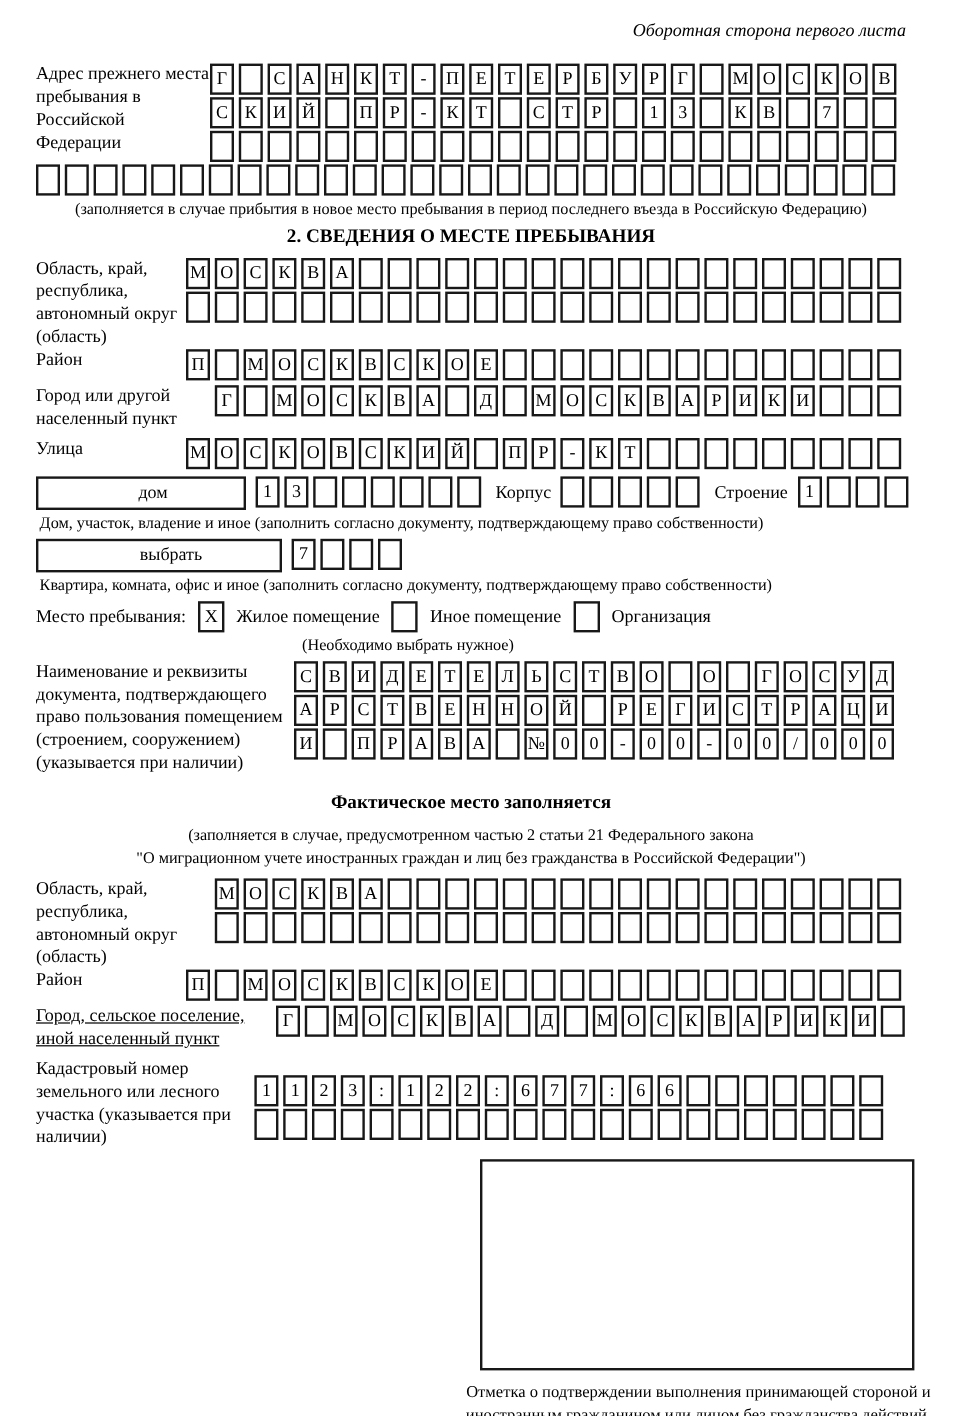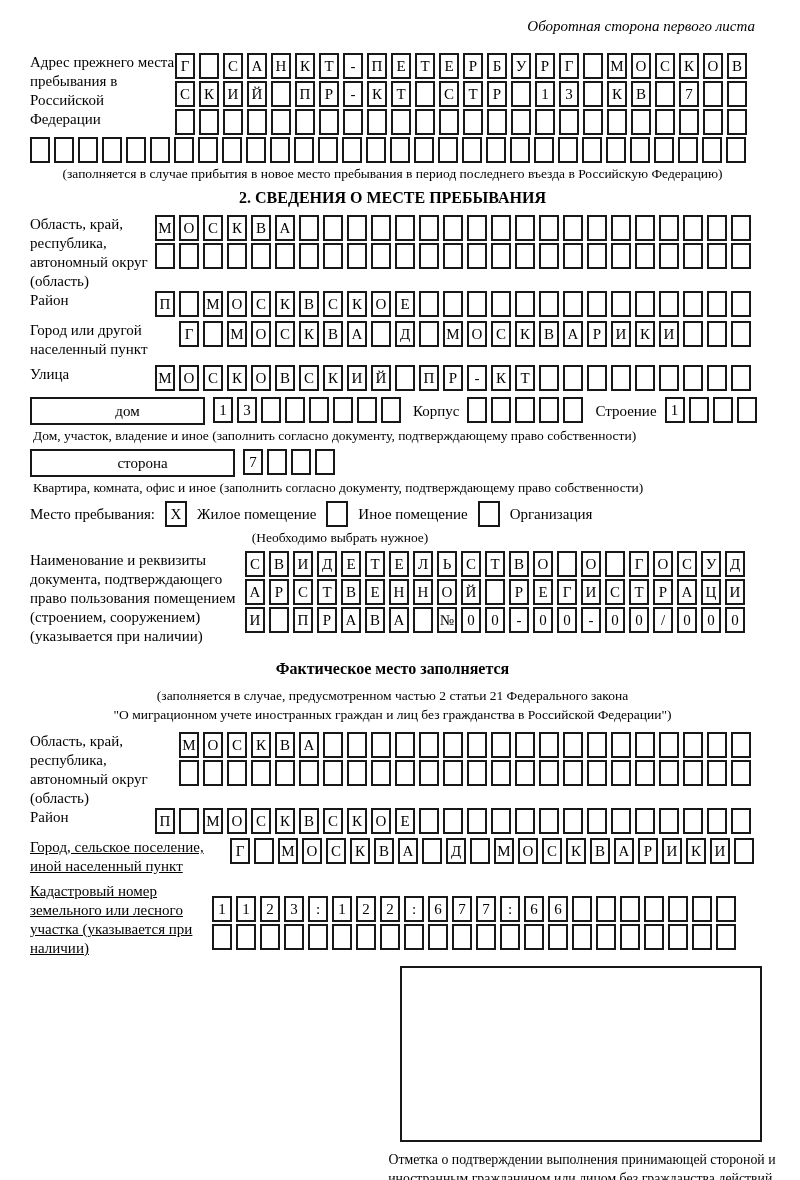--- a/index.html
+++ b/index.html
@@ -19,21 +19,21 @@
 
   .note{font-size:13.5px;line-height:18px;}
   .center{text-align:center;}
   .sec-title{font-size:16px;font-weight:bold;text-align:center;margin:6px 0 8px 0;}
 
   
   .w145{width:145px;}
   .w125{width:125px;}
   .w149{width:149px;}
   .w200{width:200px;text-decoration:underline;}
-  .w182{width:182px;text-decoration:underline;}
+  .w182{width:182px;}
   .w215{width:215px;}
 
   .mh72{min-height:72px;}
   .mh44{min-height:44px;}
 
   .widebox{box-sizing:border-box;border:2px solid #181818;height:28px;display:flex;
            align-items:center;justify-content:center;font-size:15px;background:#fff;flex:0 0 auto;padding-left:20px;}
   .inline-label{font-size:15px;margin:0 8px;align-self:center;}
 
   .stay-row{display:flex;align-items:center;margin:4px 0 2px 0;font-size:15px;text-align:center;}
@@ -352,21 +352,21 @@
     <div class="boxes">
         <span class="cell">1</span>
         <span class="cell"></span>
         <span class="cell"></span>
         <span class="cell"></span>
       </div>
   </div>
   <div class="note note-left">Дом, участок, владение и иное (заполнить согласно документу, подтверждающему право собственности)</div>
 
   <div class="field">
-    <div class="widebox" style="width:205px;margin-right:8px;">сторона</div>
+    <div class="widebox" style="width:205px;margin-right:8px;">выбрать</div>
     <div class="boxes">
         <span class="cell">7</span>
         <span class="cell"></span>
         <span class="cell"></span>
         <span class="cell"></span>
       </div>
   </div>
   <div class="note note-left">Квартира, комната, офис и иное (заполнить согласно документу, подтверждающему право собственности)</div>
 
   <div class="stay-row">

